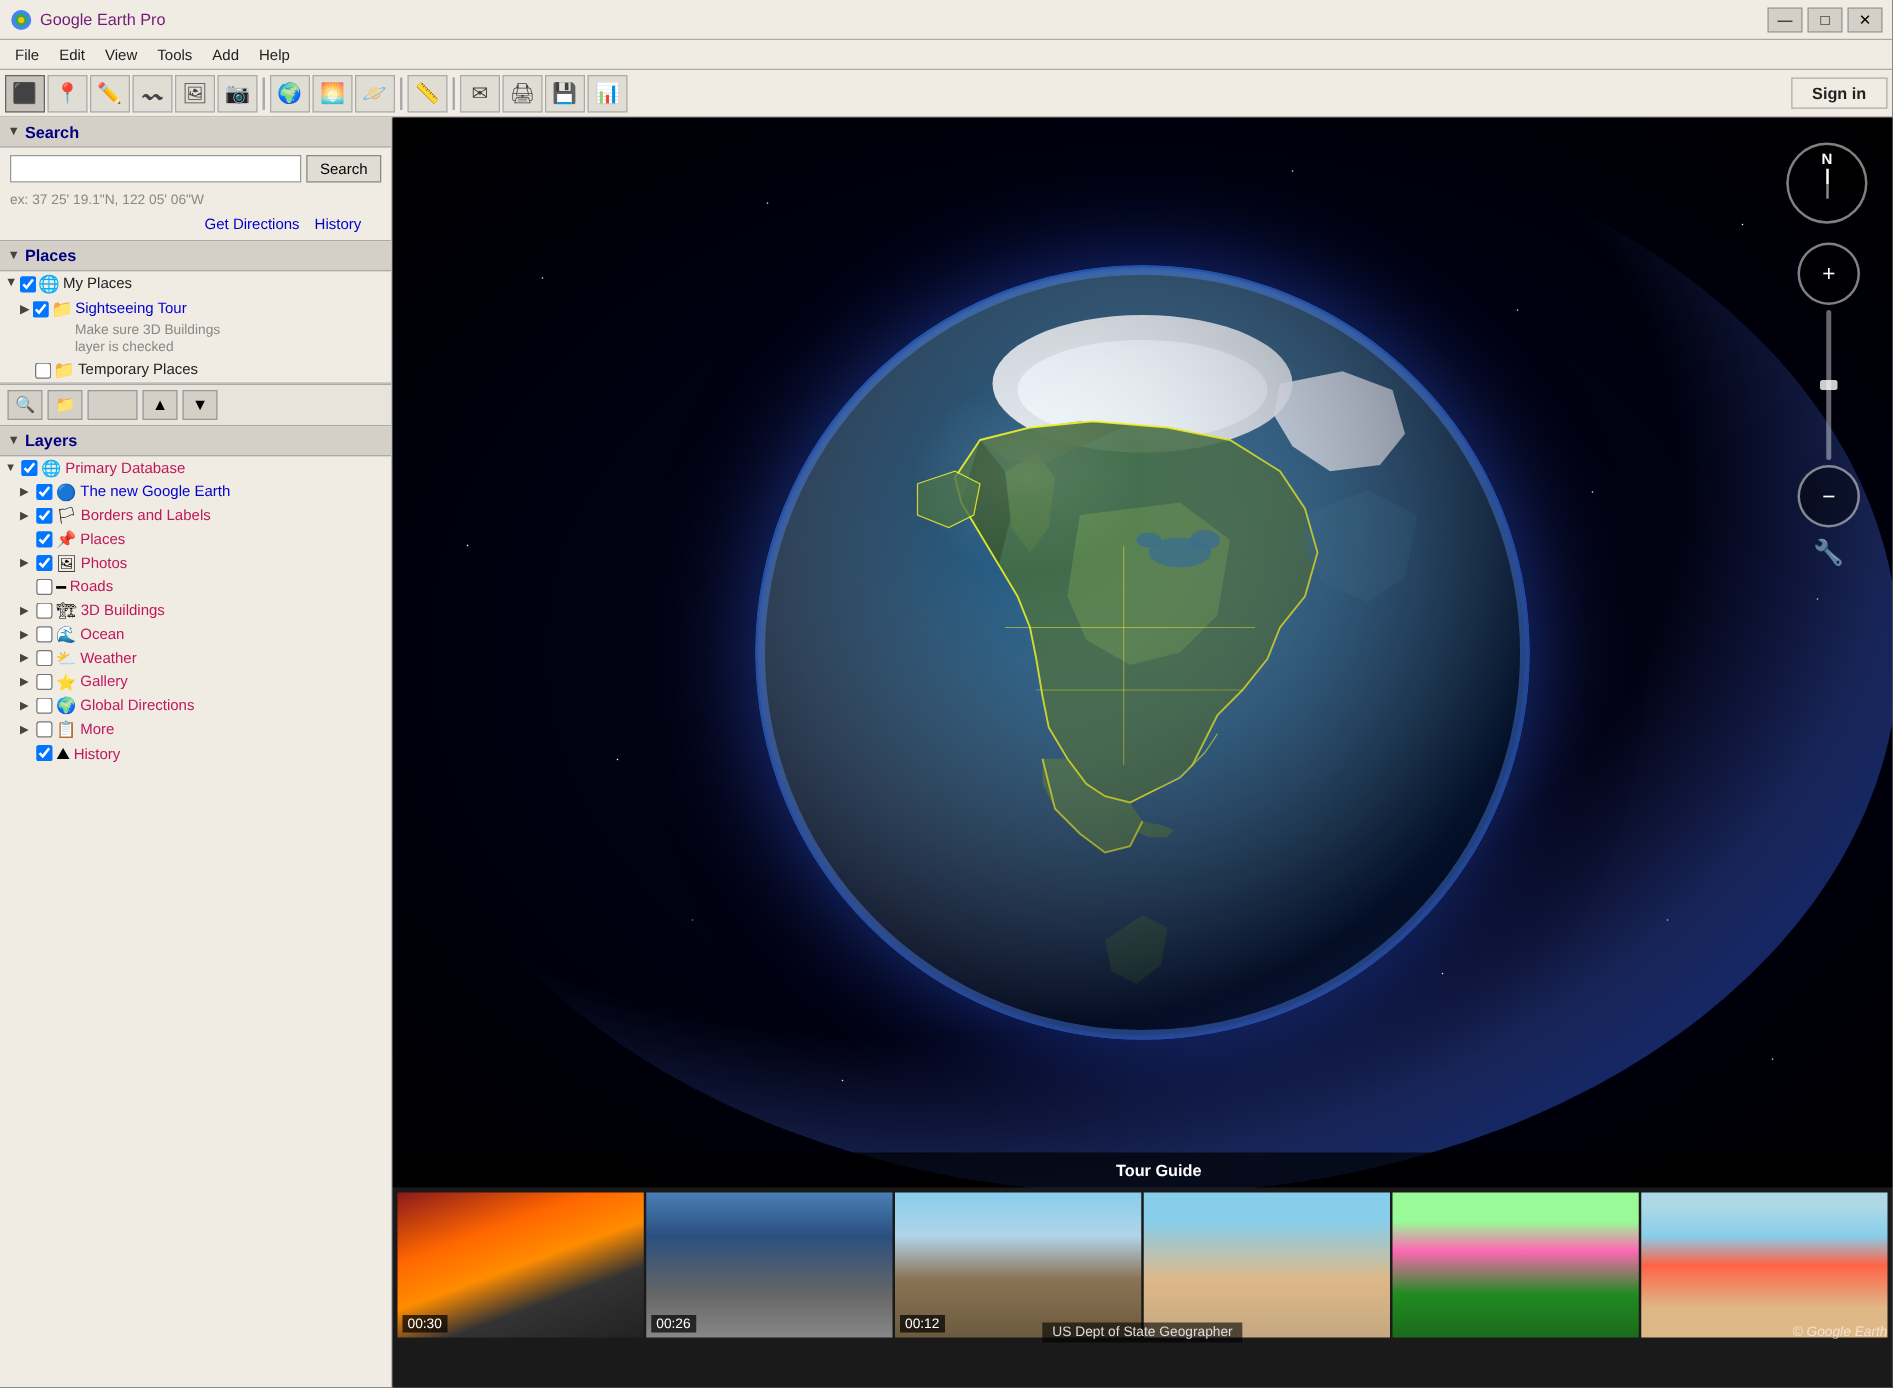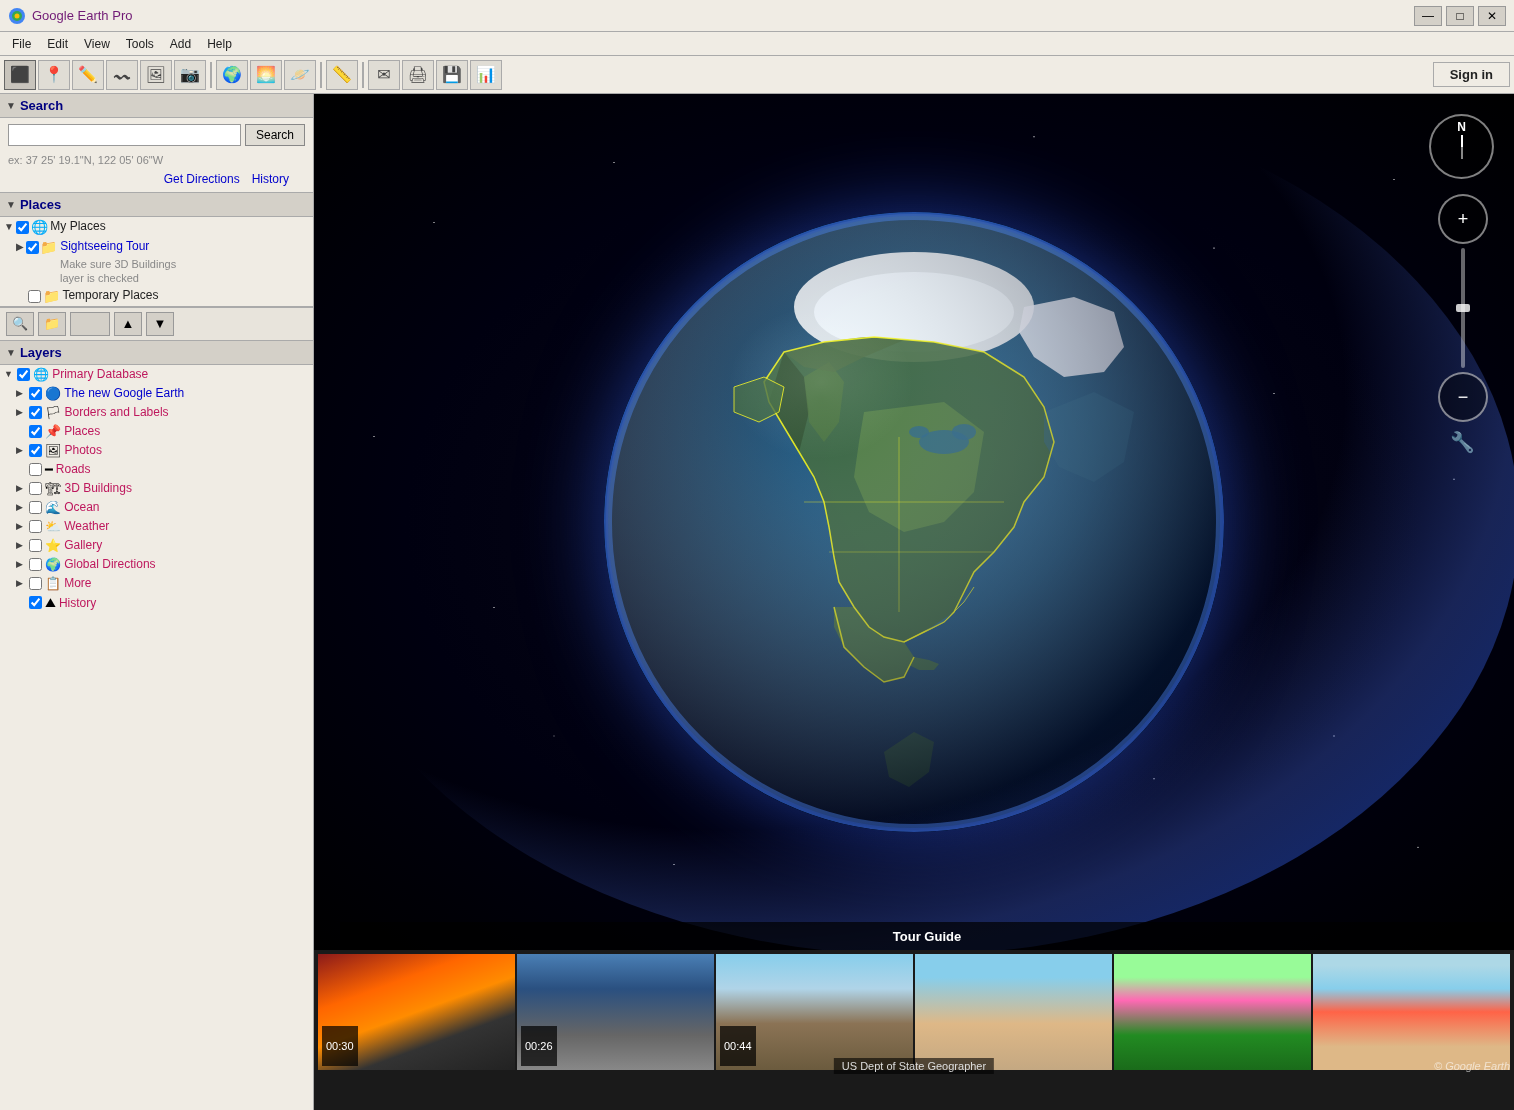--- a/index.html
+++ b/index.html
@@ -341,21 +341,21 @@
       position: relative;
       flex: 1;
       overflow: hidden;
       cursor: pointer;
     }
     .thumb-duration {
       position: absolute;
       bottom: 4px; left: 4px;
       background: rgba(0,0,0,0.7);
       color: white; font-size: 11px;
-      padding: 14px 4px;
+      padding: 1px 4px;
     }
 
     .thumb-mexico { background: linear-gradient(160deg, #8B1A1A 0%, #FF6600 30%, #FF8C00 50%, #333 70%, #222 100%); }
     .thumb-philadelphia { background: linear-gradient(180deg, #4a7fb5 0%, #2a5080 30%, #666 70%, #888 100%); }
     .thumb-wichita { background: linear-gradient(180deg, #87CEEB 0%, #b0d4e8 30%, #8B7355 60%, #6B5B3E 100%); }
     .thumb-coastal { background: linear-gradient(180deg, #87CEEB 20%, #DEB887 60%, #C4A882 100%); }
     .thumb-texas { background: linear-gradient(180deg, #98FB98 20%, #FF69B4 40%, #228B22 70%, #1a6b1a 100%); }
     .thumb-florida { background: linear-gradient(180deg, #ADD8E6 10%, #87CEEB 30%, #FF6347 50%, #DEB887 80%); }
 
     .thumbnails-labels {
@@ -703,21 +703,21 @@
 
         <div class="thumbnail thumb-mexico">
           <span class="thumb-duration">00:30</span>
         </div>
 
         <div class="thumbnail thumb-philadelphia">
           <span class="thumb-duration">00:26</span>
         </div>
 
         <div class="thumbnail thumb-wichita">
-          <span class="thumb-duration">00:44</span>
+          <span class="thumb-duration">00:12</span>
         </div>
 
         <div class="thumbnail thumb-coastal">
         </div>
 
         <div class="thumbnail thumb-texas">
         </div>
 
         <div class="thumbnail thumb-florida">
         </div>

